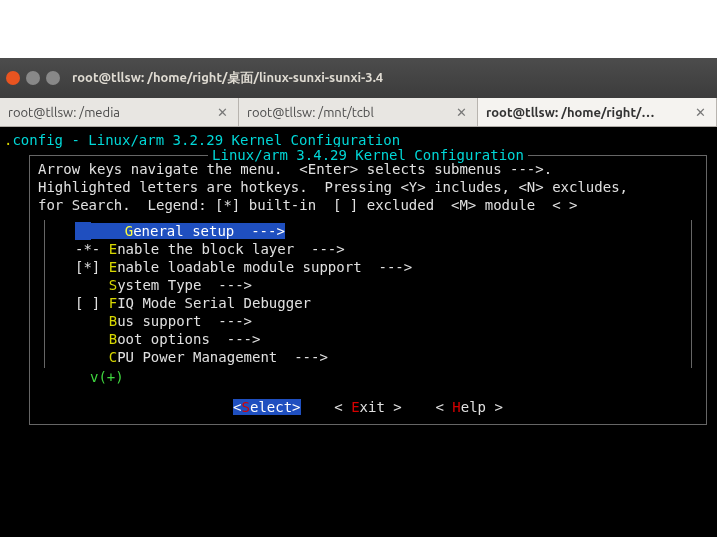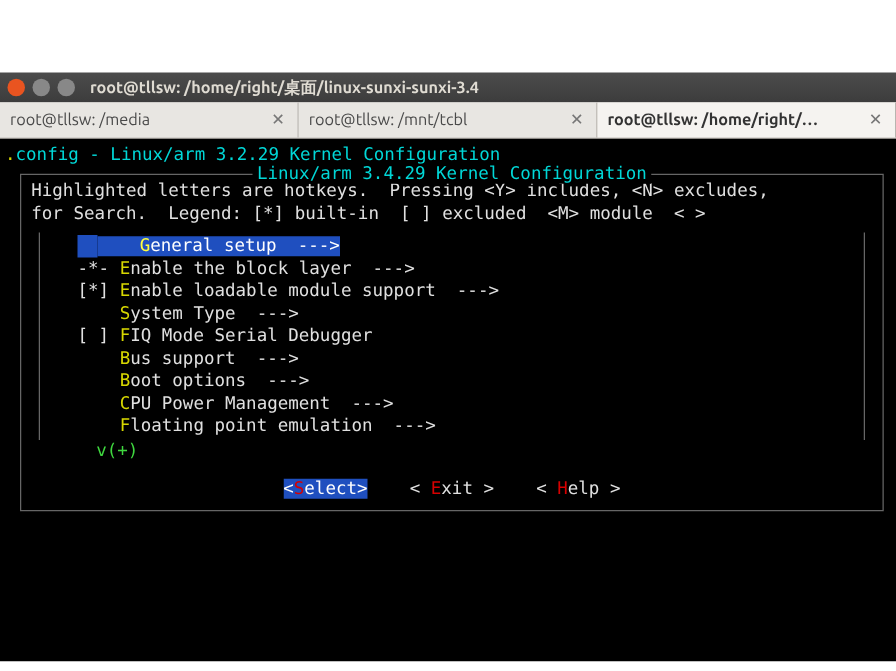--- a/index.html
+++ b/index.html
@@ -13,21 +13,21 @@
     overflow: hidden;
   }
   .window {
     position: absolute;
     top: 58px;
     left: 0;
     width: 717px;
   }
   .titlebar {
     background: linear-gradient(to bottom, #4c4c4c, #3c3c3c);
-    height: 24px;
+    height: 40px;
     display: flex;
     align-items: center;
     padding: 0 6px;
     gap: 6px;
   }
   .win-btn {
     width: 14px;
     height: 14px;
     border-radius: 50%;
     display: inline-block;
@@ -82,21 +82,21 @@
     height: 418px;
     box-sizing: border-box;
   }
   .cfg-title {
     color: #00d7d7;
     padding-left: 4px;
   }
   .cfg-title .dot { color: #d7d700; }
   .menubox {
     border: 1px solid #666;
-    margin: 6px 10px 4px 16px;
+    margin: 6px 10px 4px 29px;
     padding: 4px 8px 8px 8px;
     position: relative;
   }
   .menubox-title {
     position: absolute;
     top: -10px;
     left: 0;
     right: 0;
     text-align: center;
     color: #00d7d7;
@@ -154,32 +154,32 @@
     </div>
   </div>
 
   <div class="terminal">
     <div class="cfg-title">
       <span class="dot">.</span><span>config - Linux/arm 3.2.29 Kernel Configuration</span>
     </div>
 
     <div class="menubox">
       <div class="menubox-title"><span>Linux/arm 3.4.29 Kernel Configuration</span></div>
+      <div class="helptext">Arrow keys navigate the menu.  &lt;Enter&gt; selects submenus ---&gt;.</div>
       <div class="helptext">Highlighted letters are hotkeys.  Pressing &lt;Y&gt; includes, &lt;N&gt; excludes,</div>
       <div class="helptext">for Search.  Legend: [*] built-in  [ ] excluded  &lt;M&gt; module  &lt; &gt;</div>
 
       <div class="listbox">
         <div class="menu-row"><span class="cursor">  </span><span class="selected"><span>    </span><span class="hotkey">G</span><span>eneral setup  ---&gt;</span></span></div>
         <div class="menu-row"><span>-*- </span><span class="hotkey">E</span><span>nable the block layer  ---&gt;</span></div>
         <div class="menu-row"><span>[*] </span><span class="hotkey">E</span><span>nable loadable module support  ---&gt;</span></div>
         <div class="menu-row"><span>    </span><span class="hotkey">S</span><span>ystem Type  ---&gt;</span></div>
         <div class="menu-row"><span>[ ] </span><span class="hotkey">F</span><span>IQ Mode Serial Debugger</span></div>
         <div class="menu-row"><span>    </span><span class="hotkey">B</span><span>us support  ---&gt;</span></div>
         <div class="menu-row"><span>    </span><span class="hotkey">B</span><span>oot options  ---&gt;</span></div>
         <div class="menu-row"><span>    </span><span class="hotkey">C</span><span>PU Power Management  ---&gt;</span></div>
-        <div class="menu-row"><span>    </span><span class="hotkey">F</span><span>loating point emulation  ---&gt;</span></div>
       </div>
       <div class="vplus">v(+)</div>
 
       <div class="bottom-buttons"><span class="bbtn-sel"><span>&lt;</span><span class="hotkey2">S</span><span>elect&gt;</span></span>    <span><span>&lt; </span><span class="hotkey2">E</span><span>xit &gt;</span></span>    <span><span>&lt; </span><span class="hotkey2">H</span><span>elp &gt;</span></span></div>
     </div>
   </div>
 </div>
 
 </body></html>

